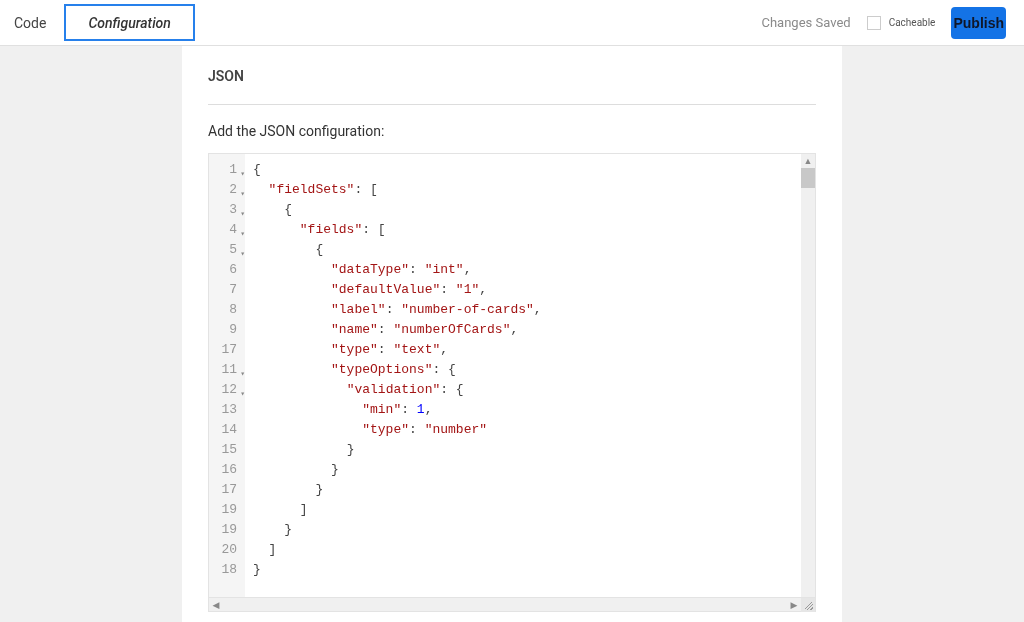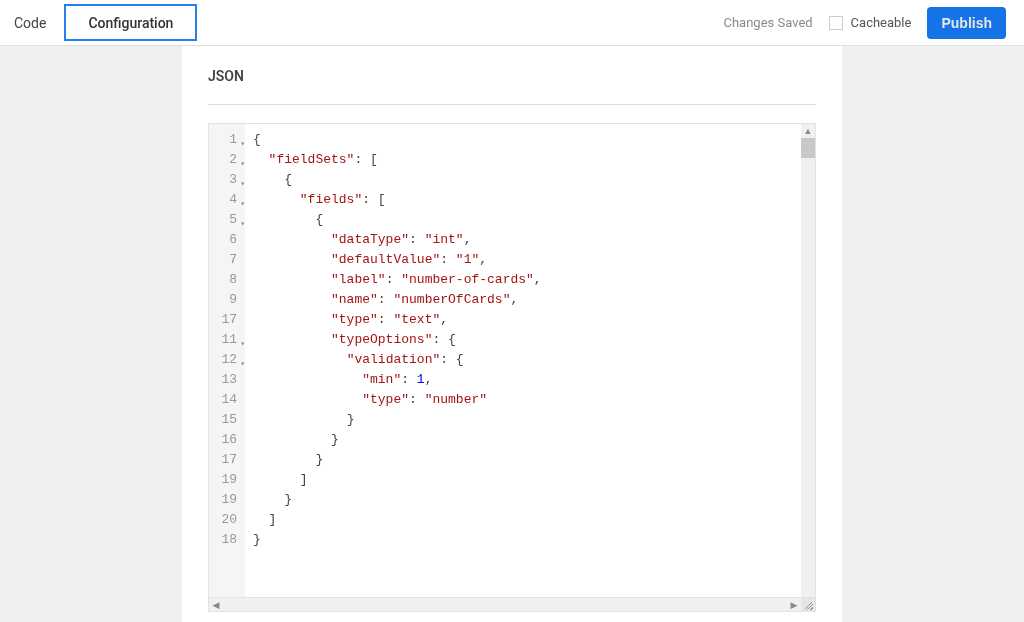--- a/index.html
+++ b/index.html
@@ -26,48 +26,49 @@
       font-size: 14px;
       color: #333;
       cursor: pointer;
       border-right: 0;
     }
     .tab.active {
       border: 2px solid #2680eb;
       margin: 4px 4px 4px 4px;
       padding: 0 22px;
       font-weight: 500;
+      font-style: italic;
     }
     .tab.inactive {
       color: #444;
       padding: 17px 14px;
     }
     .top-right {
       margin-left: auto;
       display: flex;
       align-items: center;
       gap: 16px;
       padding-right: 18px;
     }
     .status-text { font-size: 13px; color: #8a8a8a; }
     .checkbox-wrap { display: flex; align-items: center; gap: 8px; }
     .checkbox {
       width: 14px; height: 14px;
       border: 1px solid #ccc;
       background: #fff;
     }
-    .checkbox-label { font-size: 13px; color: #555; }
+    .checkbox-label { font-size: 10px; color: #555; }
     .publish-btn {
       background: #1473e6;
-      color: #e5e5e5;
+      color: #0f172a;
       border: none;
       border-radius: 4px;
       font-size: 14px;
       font-weight: 600;
-      padding: 8px 14px;
+      padding: 8px 2px;
       cursor: pointer;
     }
 
     .content-wrap {
       display: flex;
       justify-content: center;
       height: calc(622px - 46px);
     }
     .panel {
       width: 660px;
@@ -200,20 +201,21 @@
       <span class="checkbox"></span>
       <span class="checkbox-label">Cacheable</span>
     </label>
     <button class="publish-btn">Publish</button>
   </div>
 </div>
 
 <div class="content-wrap">
   <div class="panel">
     <div class="section-label">JSON</div>
+    <div class="hint">Add the JSON configuration:</div>
 
     <div class="editor-wrap">
       <div class="editor-scroll">
         <div class="gutter" id="gutter">
             <div class="gutter-line">1<span class="fold-marker">▾</span></div>
             <div class="gutter-line">2<span class="fold-marker">▾</span></div>
             <div class="gutter-line">3<span class="fold-marker">▾</span></div>
             <div class="gutter-line">4<span class="fold-marker">▾</span></div>
             <div class="gutter-line">5<span class="fold-marker">▾</span></div>
             <div class="gutter-line">6</div>

